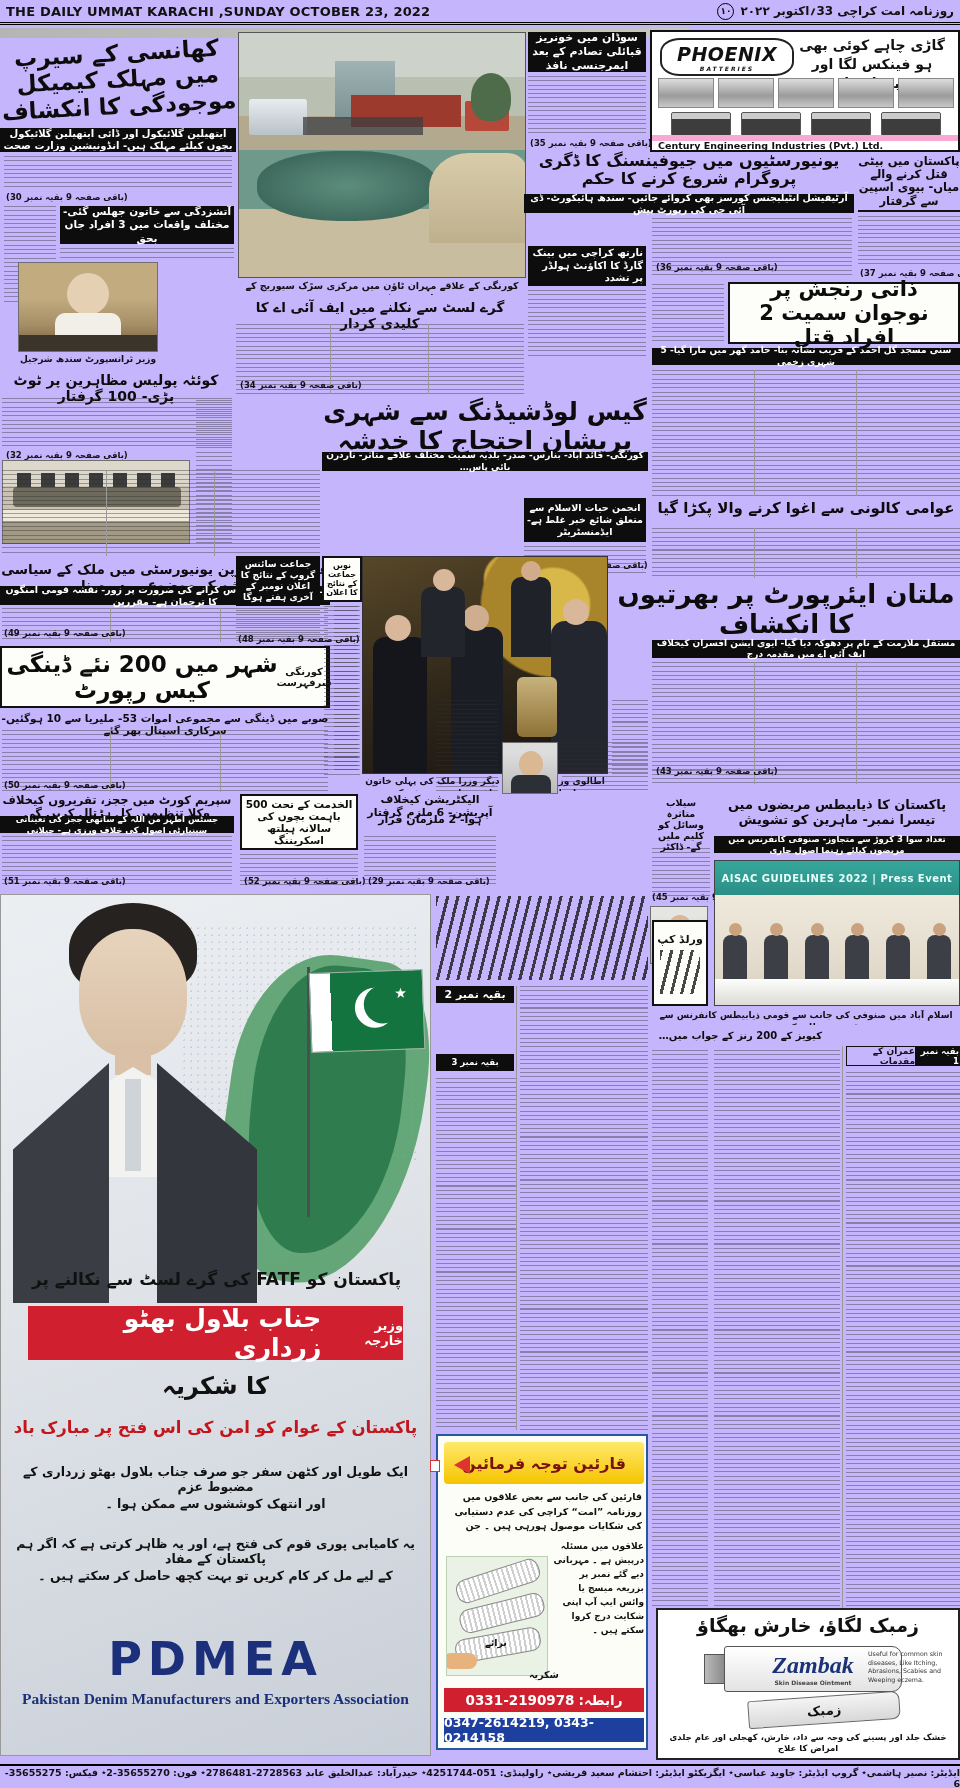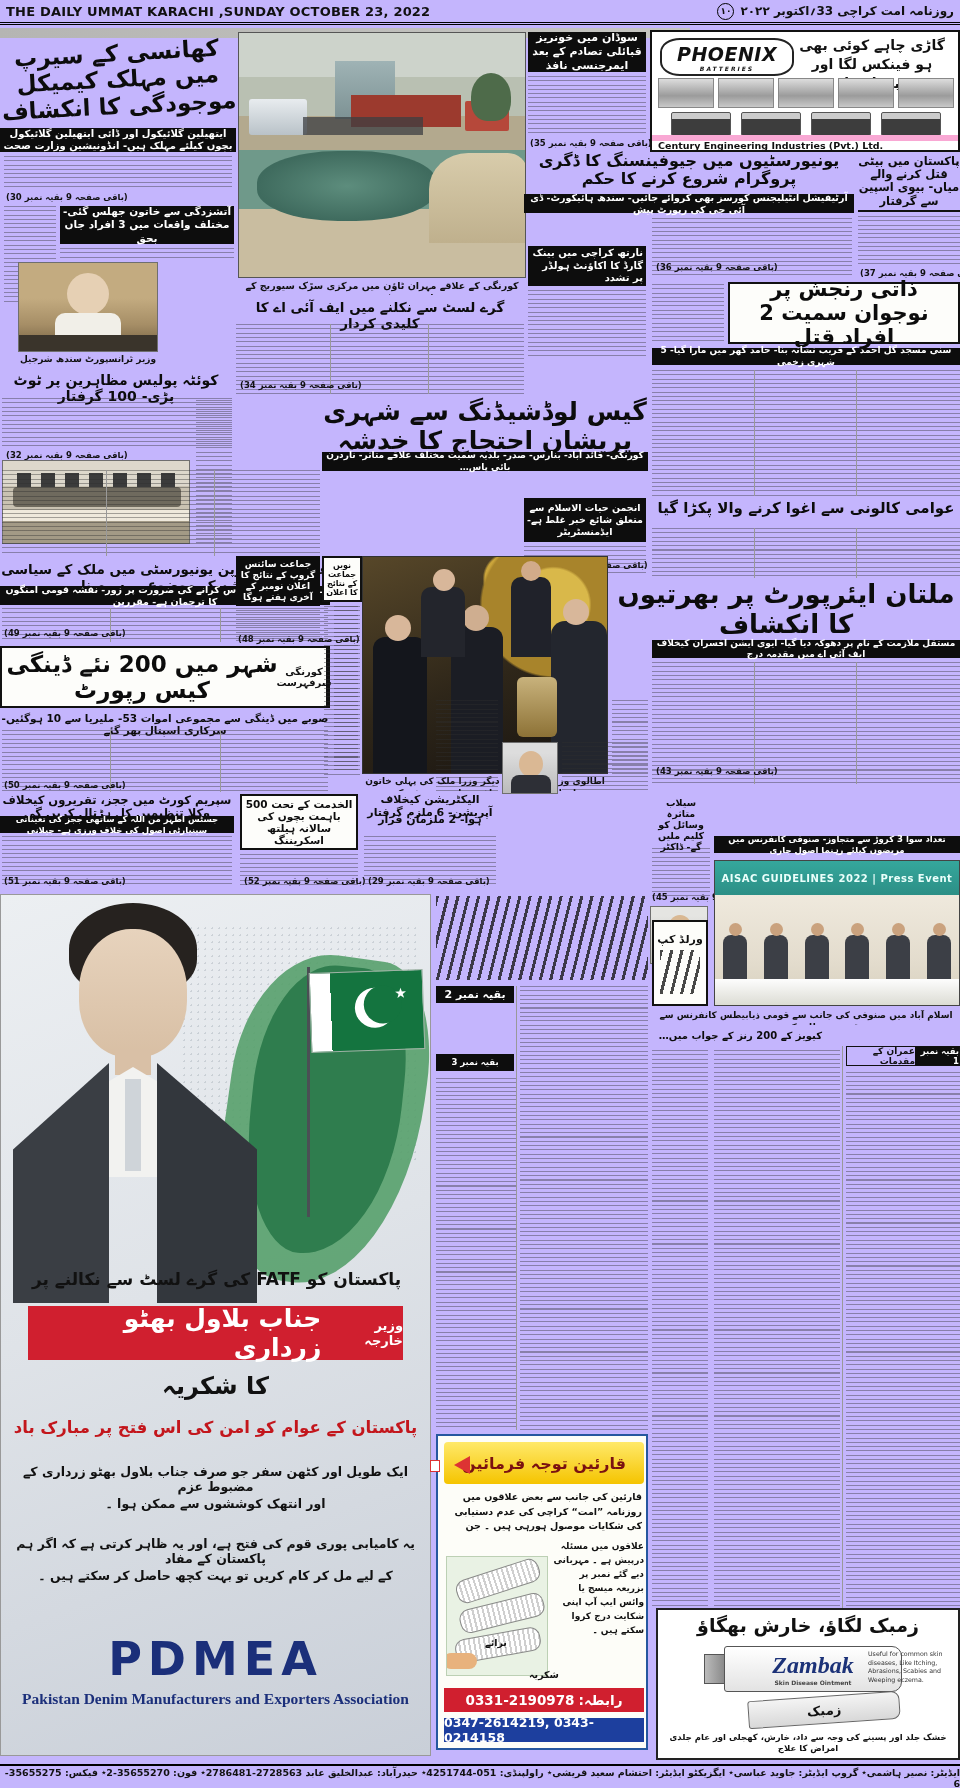--- a/index.html
+++ b/index.html
@@ -306,20 +306,21 @@
   <span class="j" style="left:368px;top:876px;">(باقی صفحہ 9 بقیہ نمبر 29)</span>
 
   <div class="h" style="left:652px;top:798px;width:58px;height:46px;font-size:9.5px;">سیلاب متاثرہ وسائل کو کلیم ملیں گے- ڈاکٹر</div>
   <div class="t" style="left:652px;top:848px;width:58px;height:52px;"></div>
   <span class="j" style="left:652px;top:892px;">(باقی صفحہ 9 بقیہ نمبر 45)</span>
   <div class="ph" style="left:650px;top:906px;width:58px;height:58px;background:linear-gradient(180deg,#e5e5e2 0 15%,#c2c2bd);">
     <div class="abs" style="left:17px;top:8px;width:24px;height:27px;border-radius:50%;background:#d9b893;"></div>
     <div class="abs" style="left:9px;top:34px;width:40px;height:24px;background:#30333a;border-radius:8px 8px 0 0;"></div>
   </div>
 
+  <div class="h" style="left:714px;top:798px;width:246px;height:36px;font-size:13px;">پاکستان کا ذیابیطس مریضوں میں تیسرا نمبر- ماہرین کو تشویش</div>
   <div class="bb" style="left:714px;top:836px;width:246px;height:17px;font-size:8.5px;">تعداد سوا 3 کروڑ سے متجاوز- صنوفی کانفرنس میں مریضوں کیلئے رہنما اصول جاری</div>
 
   <div class="ph" style="left:714px;top:860px;width:246px;height:146px;border:1px solid #444;background:linear-gradient(180deg,#efe9dd 34px,#e3dccd 70%,#d6cfbd);">
     <div class="aisacband">AISAC GUIDELINES 2022  |  Press Event</div>
     <div class="figrow">
       <div class="fig"></div>
         <div class="fig"></div>
         <div class="fig"></div>
         <div class="fig"></div>
         <div class="fig"></div>

